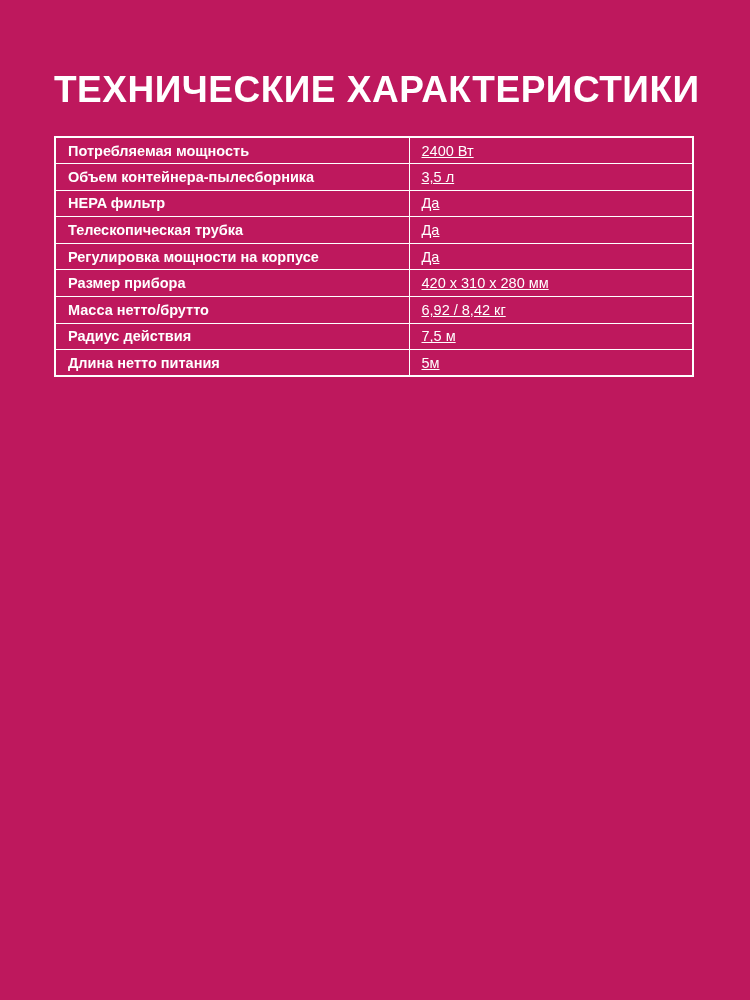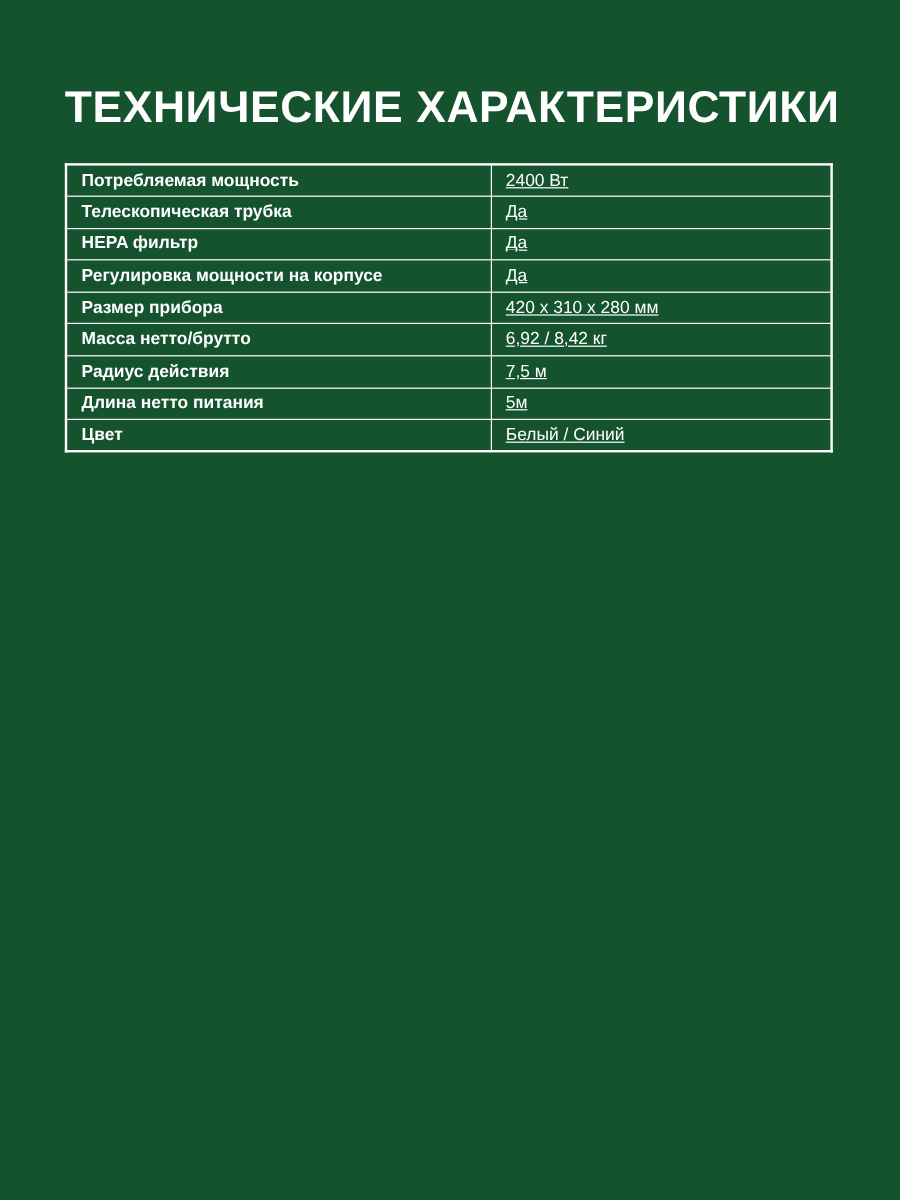--- a/index.html
+++ b/index.html
@@ -11,21 +11,21 @@
     width: 750px;
     height: 1000px;
     overflow: hidden;
     font-family: "Liberation Sans", sans-serif;
     color: #ffffff;
   }
   .page {
     position: relative;
     width: 750px;
     height: 1000px;
-    background: #14532d;
+    background: #be185d;
   }
   .title {
     position: absolute;
     left: 54px;
     top: 68px;
     width: 648px;
     font-size: 37px;
     line-height: 44px;
     font-weight: bold;
     letter-spacing: 0.5px;
@@ -78,25 +78,29 @@
 
   <div class="title">ТЕХНИЧЕСКИЕ ХАРАКТЕРИСТИКИ</div>
 
   <table class="spec-table">
     <tbody>
       <tr>
         <td class="label">Потребляемая мощность</td>
         <td class="value">2400 Вт</td>
       </tr>
       <tr>
-        <td class="label">Телескопическая трубка</td>
+        <td class="label">Объем контейнера-пылесборника</td>
+        <td class="value">3,5 л</td>
+      </tr>
+      <tr>
+        <td class="label">HEPA фильтр</td>
         <td class="value">Да</td>
       </tr>
       <tr>
-        <td class="label">HEPA фильтр</td>
+        <td class="label">Телескопическая трубка</td>
         <td class="value">Да</td>
       </tr>
       <tr>
         <td class="label">Регулировка мощности на корпусе</td>
         <td class="value">Да</td>
       </tr>
       <tr>
         <td class="label">Размер прибора</td>
         <td class="value">420 x 310 x 280 мм</td>
       </tr>
@@ -105,20 +109,16 @@
         <td class="value">6,92 / 8,42 кг</td>
       </tr>
       <tr>
         <td class="label">Радиус действия</td>
         <td class="value">7,5 м</td>
       </tr>
       <tr>
         <td class="label">Длина нетто питания</td>
         <td class="value">5м</td>
       </tr>
-      <tr>
-        <td class="label">Цвет</td>
-        <td class="value">Белый / Синий</td>
-      </tr>
     </tbody>
   </table>
 
 </div>
 
 </body></html>

